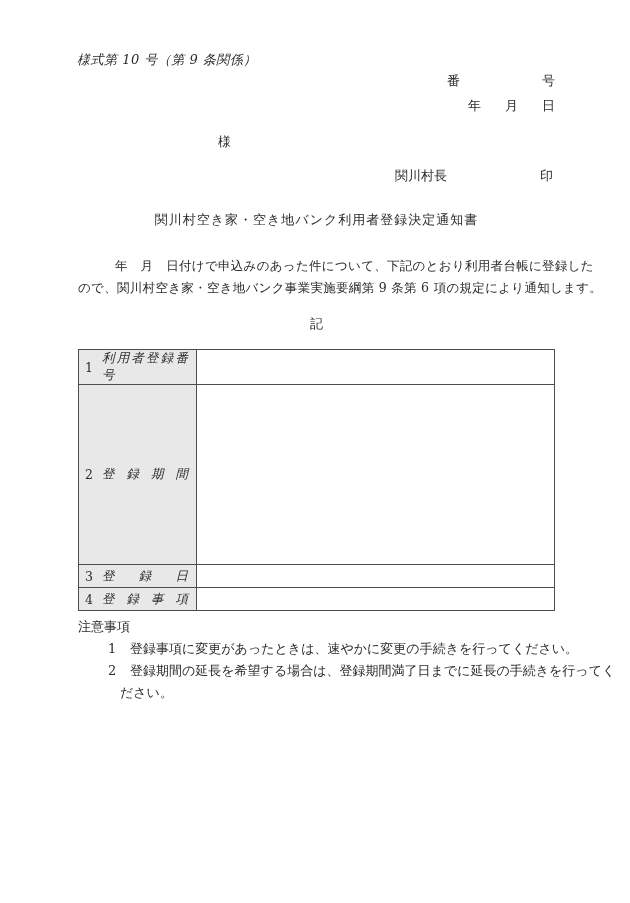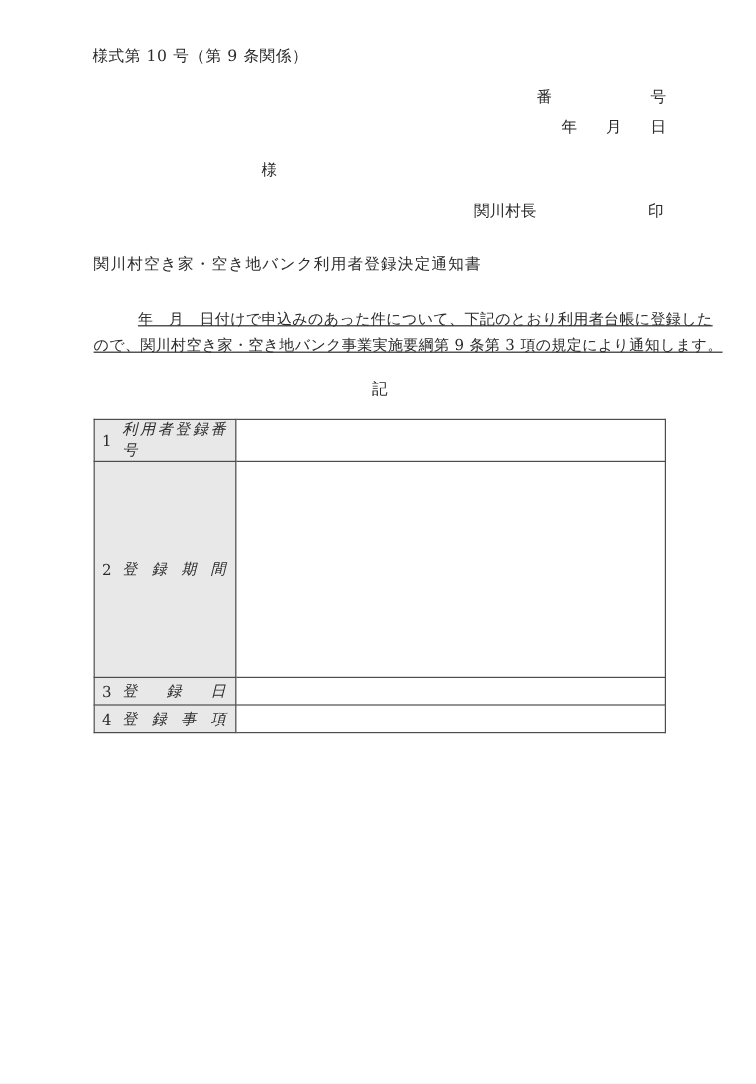--- a/index.html
+++ b/index.html
@@ -13,43 +13,43 @@
     height: 903px;
     background: #ffffff;
     font-family: "DejaVu Serif", "Liberation Serif", serif;
     color: #2b2b2b;
     font-size: 13px;
     border-bottom: 2px solid #ececec;
     overflow: hidden;
   }
   .abs { position: absolute; white-space: nowrap; }
 
-  .form-number { left: 77px; top: 38px; letter-spacing: 0.5px; }
+  .form-number { left: 77px; top: 51px; letter-spacing: 0.5px; font-style: italic; }
 
   .doc-number-line {
     left: 447px; top: 72px; width: 108px;
     display: flex; justify-content: space-between;
   }
   .date-line {
     left: 468px; top: 97px; width: 87px;
     display: flex; justify-content: space-between;
   }
   .addressee { left: 218px; top: 133px; }
 
   .sender-line {
     left: 395px; top: 167px; width: 158px;
     display: flex; justify-content: space-between; gap: 10px;
   }
 
   .doc-title {
     left: 78px; top: 211px; width: 477px;
-    letter-spacing: 1px;
+    text-align: center; letter-spacing: 1px;
   }
 
-  .body-par { left: 78px; top: 255px; width: 480px; line-height: 22px; text-decoration: underline; }
+  .body-par { left: 78px; top: 255px; width: 480px; line-height: 22px; }
   .body-line { white-space: nowrap; letter-spacing: 0.3px; font-size: 12.5px; }
   .body-line.indent { padding-left: 37px; }
 
   .record-marker { left: 78px; top: 315px; width: 477px; text-align: center; }
 
   .form-table {
     position: absolute; left: 78px; top: 349px; width: 477px;
     border-collapse: collapse; table-layout: fixed;
     font-size: 12.5px; color: #2b2b2b;
   }
@@ -101,21 +101,21 @@
 
   <div class="abs sender-line">
     <span>関川村長</span>
     <span>印</span>
   </div>
 
   <div class="abs doc-title">関川村空き家・空き地バンク利用者登録決定通知書</div>
 
   <div class="abs body-par">
     <div class="body-line indent">年　月　日付けで申込みのあった件について、下記のとおり利用者台帳に登録した</div>
-    <div class="body-line">ので、関川村空き家・空き地バンク事業実施要綱第 9 条第 3 項の規定により通知します。</div>
+    <div class="body-line">ので、関川村空き家・空き地バンク事業実施要綱第 9 条第 6 項の規定により通知します。</div>
   </div>
 
   <div class="abs record-marker">記</div>
 
   <table class="form-table">
     <tbody>
       <tr class="r-small">
         <td class="lbl">
           <div class="cell-label">
             <span class="num">1</span>
@@ -147,14 +147,26 @@
           <div class="cell-label">
             <span class="num">4</span>
             <span class="jlabel">登録事項</span>
           </div>
         </td>
         <td class="val"></td>
       </tr>
     </tbody>
   </table>
 
+  <div class="abs notes">
+    <div class="notes-heading">注意事項</div>
+    <div class="note-item">
+      <span class="note-num">1</span>
+      <span class="note-text">登録事項に変更があったときは、速やかに変更の手続きを行ってください。</span>
+    </div>
+    <div class="note-item">
+      <span class="note-num">2</span>
+      <span class="note-text">登録期間の延長を希望する場合は、登録期間満了日までに延長の手続きを行ってく</span>
+    </div>
+    <div class="note-cont">ださい。</div>
+  </div>
 
 </div>
 
 </body></html>

